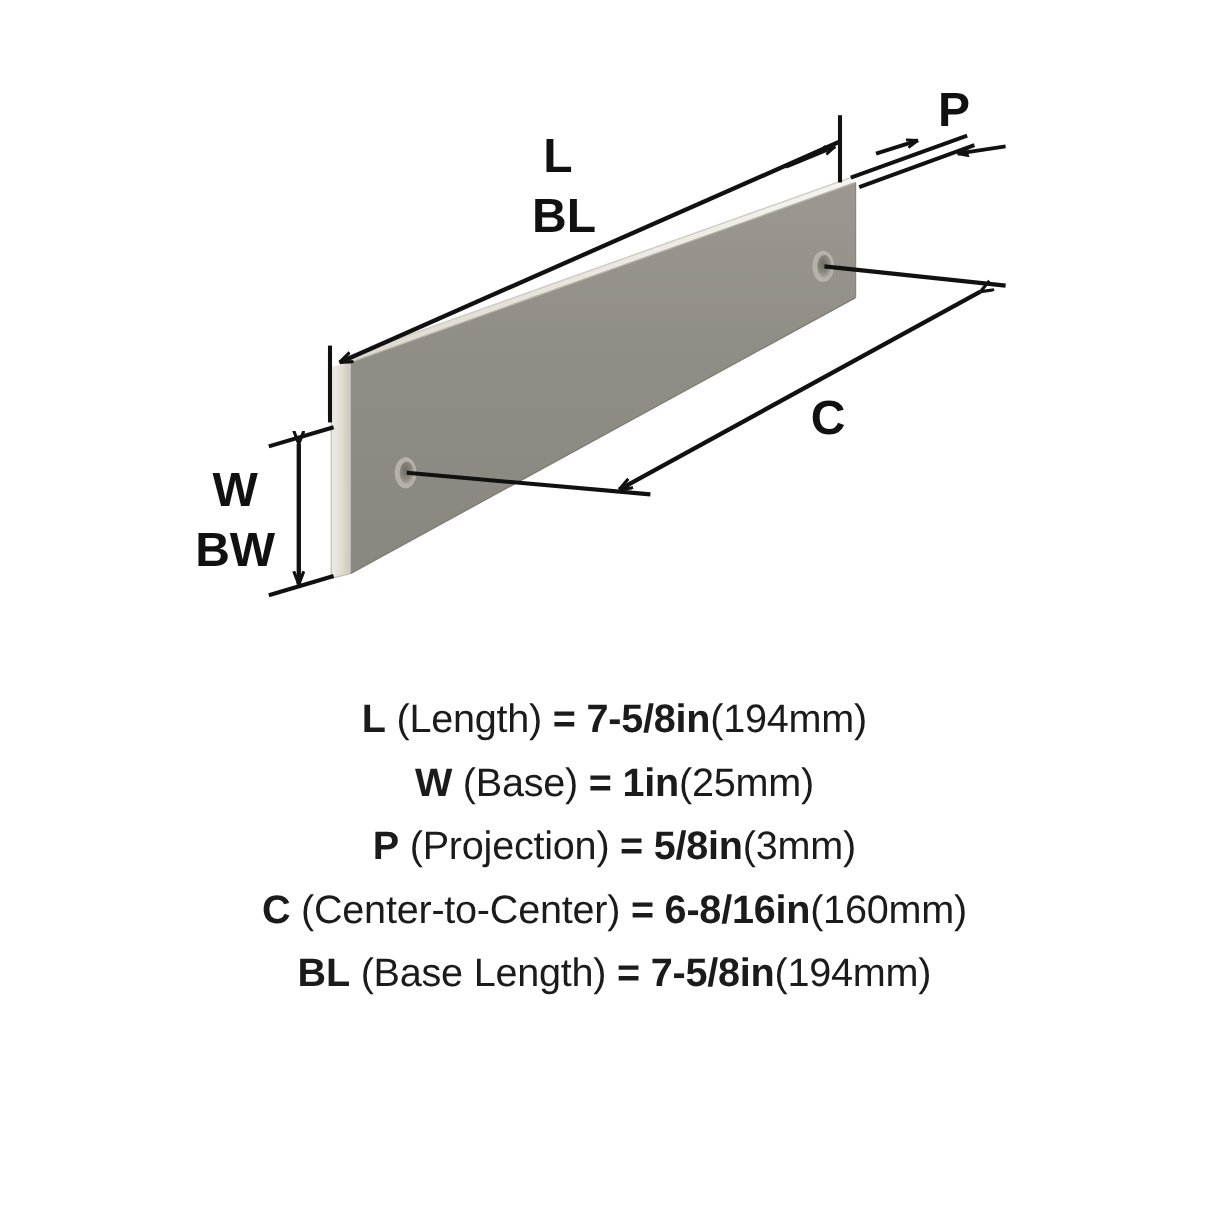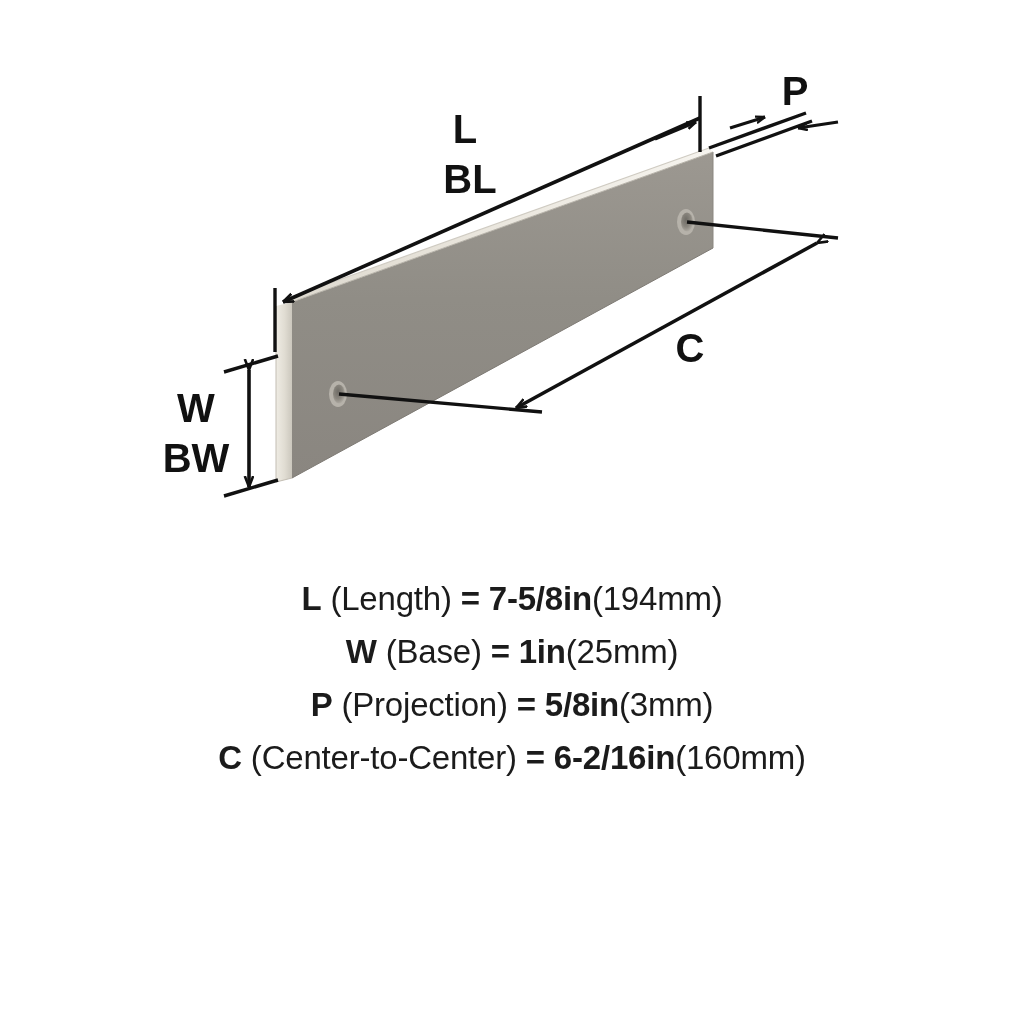--- a/index.html
+++ b/index.html
@@ -182,19 +182,25 @@
       <span class="lg-code">P</span>
       <span class="lg-name">(Projection)</span>
       <span class="lg-eq">=</span>
       <span class="lg-imperial">5/8in</span><span class="lg-metric">(3mm)</span>
     </div>
 
     <div class="legend-row">
       <span class="lg-code">C</span>
       <span class="lg-name">(Center-to-Center)</span>
       <span class="lg-eq">=</span>
-      <span class="lg-imperial">6-2/16in</span><span class="lg-metric">(160mm)</span>
-    </div>
-
+      <span class="lg-imperial">6-8/16in</span><span class="lg-metric">(160mm)</span>
+    </div>
+
+    <div class="legend-row">
+      <span class="lg-code">BL</span>
+      <span class="lg-name">(Base Length)</span>
+      <span class="lg-eq">=</span>
+      <span class="lg-imperial">7-5/8in</span><span class="lg-metric">(194mm)</span>
+    </div>
 
 
   </div>
 </div>
 
 </body></html>

